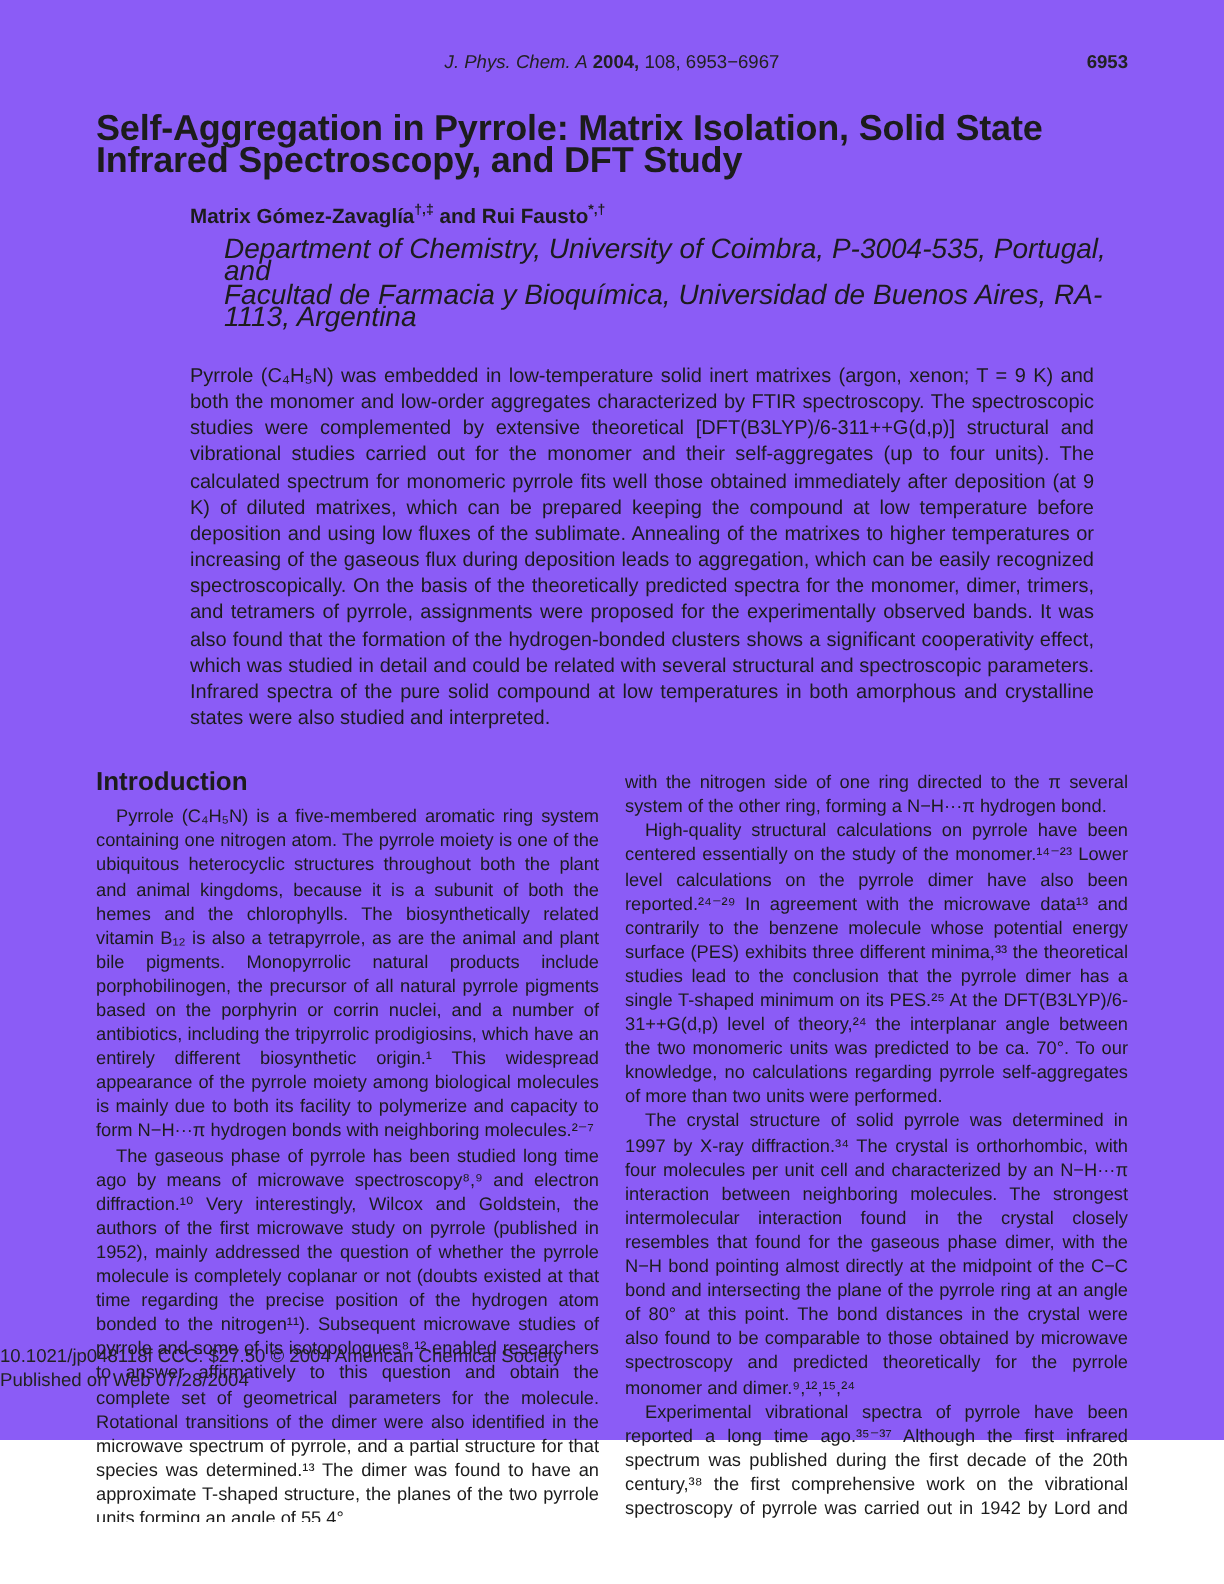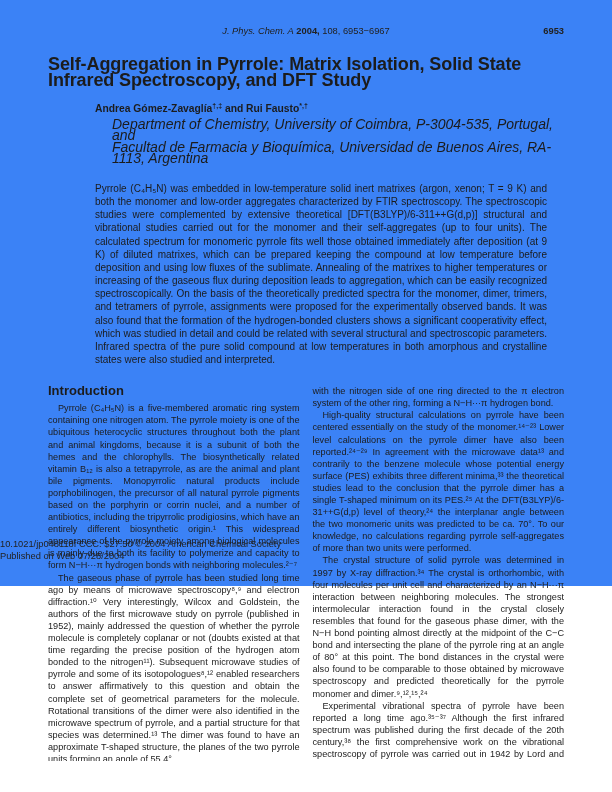--- a/index.html
+++ b/index.html
@@ -1,19 +1,19 @@
 <!DOCTYPE html>
 <html><head>
 <meta charset="utf-8">
 <style>
   html,body{margin:0;padding:0;background:#ffffff;}
   body{width:612px;height:792px;overflow:hidden;
        font-family:"Liberation Sans","DejaVu Sans",sans-serif;color:#1c1c1c;}
-  .page{position:relative;width:612px;height:586px;box-sizing:border-box;
-        padding:26px 48px 0 48px;background:#3b82f6;}
+  .page{position:relative;width:612px;height:720px;box-sizing:border-box;
+        padding:26px 48px 0 48px;background:#8b5cf6;}
 
   
   .running-head{position:relative;text-align:center;font-size:9.3px;color:#222;}
   .running-head .rh-page{position:absolute;right:0;top:0;font-weight:bold;}
   .rh-journal{font-style:italic;}
   .rh-year{font-weight:bold;}
 
   
   .title{margin-top:21px;font-size:18px;font-weight:bold;line-height:15.6px;
          letter-spacing:-0.1px;max-width:520px;}
@@ -47,41 +47,41 @@
 
 <div class="page">
 
   <div class="running-head">
     <span class="rh-center"><span class="rh-journal">J. Phys. Chem. A</span><span class="rh-year"> 2004, </span><span class="rh-vol">108, 6953−6967</span></span>
     <span class="rh-page">6953</span>
   </div>
 
   <h1 class="title" style="margin:21px 0 0 0;">Self-Aggregation in Pyrrole:  Matrix Isolation, Solid State Infrared Spectroscopy, and DFT Study</h1>
 
-  <div class="byline"><span>Andrea Gómez-Zavaglía</span><sup>†,‡</sup><span> and </span><span>Rui Fausto</span><sup>*,†</sup></div>
+  <div class="byline"><span>Matrix Gómez-Zavaglía</span><sup>†,‡</sup><span> and </span><span>Rui Fausto</span><sup>*,†</sup></div>
 
   <div class="affil">
     <div>Department of Chemistry, University of Coimbra, P-3004-535, Portugal, and</div>
     <div>Facultad de Farmacia y Bioquímica, Universidad de Buenos Aires, RA-1113, Argentina</div>
   </div>
 
 
   <div class="abstract">Pyrrole (C₄H₅N) was embedded in low-temperature solid inert matrixes (argon, xenon; T = 9 K) and both the monomer and low-order aggregates characterized by FTIR spectroscopy. The spectroscopic studies were complemented by extensive theoretical [DFT(B3LYP)/6-311++G(d,p)] structural and vibrational studies carried out for the monomer and their self-aggregates (up to four units). The calculated spectrum for monomeric pyrrole fits well those obtained immediately after deposition (at 9 K) of diluted matrixes, which can be prepared keeping the compound at low temperature before deposition and using low fluxes of the sublimate. Annealing of the matrixes to higher temperatures or increasing of the gaseous flux during deposition leads to aggregation, which can be easily recognized spectroscopically. On the basis of the theoretically predicted spectra for the monomer, dimer, trimers, and tetramers of pyrrole, assignments were proposed for the experimentally observed bands. It was also found that the formation of the hydrogen-bonded clusters shows a significant cooperativity effect, which was studied in detail and could be related with several structural and spectroscopic parameters. Infrared spectra of the pure solid compound at low temperatures in both amorphous and crystalline states were also studied and interpreted.</div>
 
   <div class="columns">
 
     <div class="col col-left">
       <h2 class="section-heading">Introduction</h2>
       <p>Pyrrole (C₄H₅N) is a five-membered aromatic ring system containing one nitrogen atom. The pyrrole moiety is one of the ubiquitous heterocyclic structures throughout both the plant and animal kingdoms, because it is a subunit of both the hemes and the chlorophylls. The biosynthetically related vitamin B₁₂ is also a tetrapyrrole, as are the animal and plant bile pigments. Monopyrrolic natural products include porphobilinogen, the precursor of all natural pyrrole pigments based on the porphyrin or corrin nuclei, and a number of antibiotics, including the tripyrrolic prodigiosins, which have an entirely different biosynthetic origin.¹ This widespread appearance of the pyrrole moiety among biological molecules is mainly due to both its facility to polymerize and capacity to form N−H···π hydrogen bonds with neighboring molecules.²⁻⁷</p>
       <p>The gaseous phase of pyrrole has been studied long time ago by means of microwave spectroscopy⁸,⁹ and electron diffraction.¹⁰ Very interestingly, Wilcox and Goldstein, the authors of the first microwave study on pyrrole (published in 1952), mainly addressed the question of whether the pyrrole molecule is completely coplanar or not (doubts existed at that time regarding the precise position of the hydrogen atom bonded to the nitrogen¹¹). Subsequent microwave studies of pyrrole and some of its isotopologues⁸,¹² enabled researchers to answer affirmatively to this question and obtain the complete set of geometrical parameters for the molecule. Rotational transitions of the dimer were also identified in the microwave spectrum of pyrrole, and a partial structure for that species was determined.¹³ The dimer was found to have an approximate T-shaped structure, the planes of the two pyrrole units forming an angle of 55.4°</p>
 
     </div>
 
     <div class="col col-right">
-      <p class="noindent">with the nitrogen side of one ring directed to the π electron system of the other ring, forming a N−H···π hydrogen bond.</p>
+      <p class="noindent">with the nitrogen side of one ring directed to the π several system of the other ring, forming a N−H···π hydrogen bond.</p>
       <p>High-quality structural calculations on pyrrole have been centered essentially on the study of the monomer.¹⁴⁻²³ Lower level calculations on the pyrrole dimer have also been reported.²⁴⁻²⁹ In agreement with the microwave data¹³ and contrarily to the benzene molecule whose potential energy surface (PES) exhibits three different minima,³³ the theoretical studies lead to the conclusion that the pyrrole dimer has a single T-shaped minimum on its PES.²⁵ At the DFT(B3LYP)/6-31++G(d,p) level of theory,²⁴ the interplanar angle between the two monomeric units was predicted to be ca. 70°. To our knowledge, no calculations regarding pyrrole self-aggregates of more than two units were performed.</p>
       <p>The crystal structure of solid pyrrole was determined in 1997 by X-ray diffraction.³⁴ The crystal is orthorhombic, with four molecules per unit cell and characterized by an N−H···π interaction between neighboring molecules. The strongest intermolecular interaction found in the crystal closely resembles that found for the gaseous phase dimer, with the N−H bond pointing almost directly at the midpoint of the C−C bond and intersecting the plane of the pyrrole ring at an angle of 80° at this point. The bond distances in the crystal were also found to be comparable to those obtained by microwave spectroscopy and predicted theoretically for the pyrrole monomer and dimer.⁹,¹²,¹⁵,²⁴</p>
       <p>Experimental vibrational spectra of pyrrole have been reported a long time ago.³⁵⁻³⁷ Although the first infrared spectrum was published during the first decade of the 20th century,³⁸ the first comprehensive work on the vibrational spectroscopy of pyrrole was carried out in 1942 by Lord and Miller.³⁹ They published infrared and Raman data and presented band assignments for the compound and several deuterated isotopologues (N−D, C−D₄ and −D₅) in the liquid state. Within the next two decades,</p>
     </div>
 
   </div>
 
   <div class="footer">
     <div>10.1021/jp048118f CCC: $27.50    © 2004 American Chemical Society</div>
     <div>Published on Web 07/28/2004</div>

